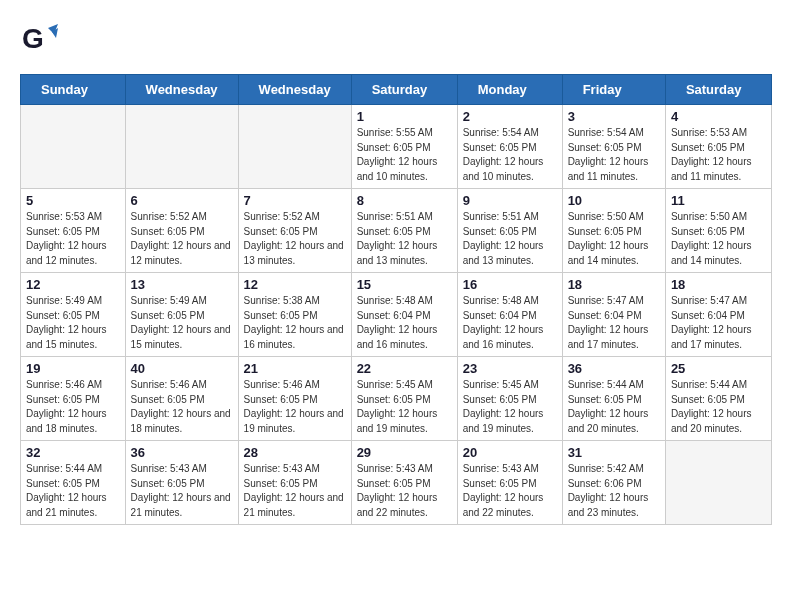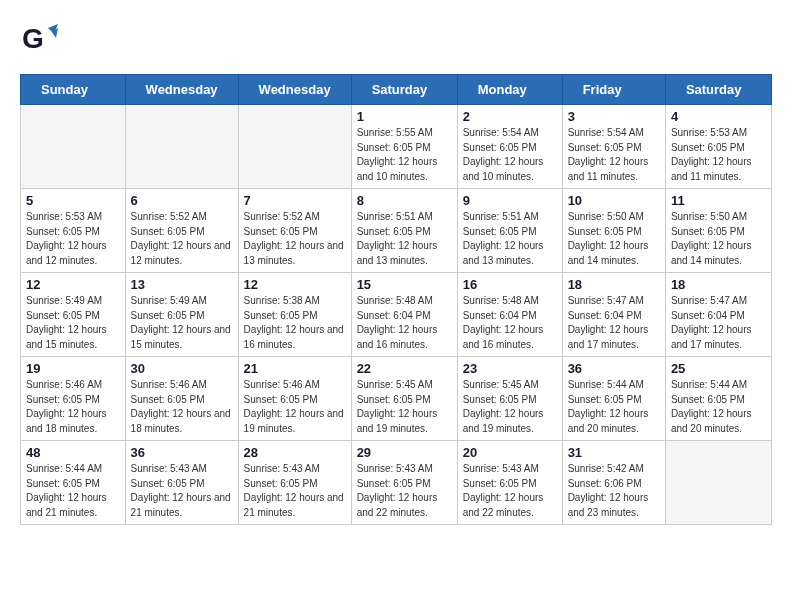--- a/index.html
+++ b/index.html
@@ -255,21 +255,21 @@
       </tr>
       <tr class="week-row">
         <td>
           <span class="day-number">19</span>
           <div class="day-info">Sunrise: 5:46 AM
 Sunset: 6:05 PM
 Daylight: 12 hours
 and 18 minutes.</div>
         </td>
         <td>
-          <span class="day-number">30</span>
+          <span class="day-number">40</span>
           <div class="day-info">Sunrise: 5:46 AM
 Sunset: 6:05 PM
 Daylight: 12 hours
 and 18 minutes.</div>
         </td>
         <td>
           <span class="day-number">21</span>
           <div class="day-info">Sunrise: 5:46 AM
 Sunset: 6:05 PM
 Daylight: 12 hours
@@ -299,21 +299,21 @@
         <td>
           <span class="day-number">25</span>
           <div class="day-info">Sunrise: 5:44 AM
 Sunset: 6:05 PM
 Daylight: 12 hours
 and 20 minutes.</div>
         </td>
       </tr>
       <tr class="week-row">
         <td>
-          <span class="day-number">48</span>
+          <span class="day-number">32</span>
           <div class="day-info">Sunrise: 5:44 AM
 Sunset: 6:05 PM
 Daylight: 12 hours
 and 21 minutes.</div>
         </td>
         <td>
           <span class="day-number">36</span>
           <div class="day-info">Sunrise: 5:43 AM
 Sunset: 6:05 PM
 Daylight: 12 hours

